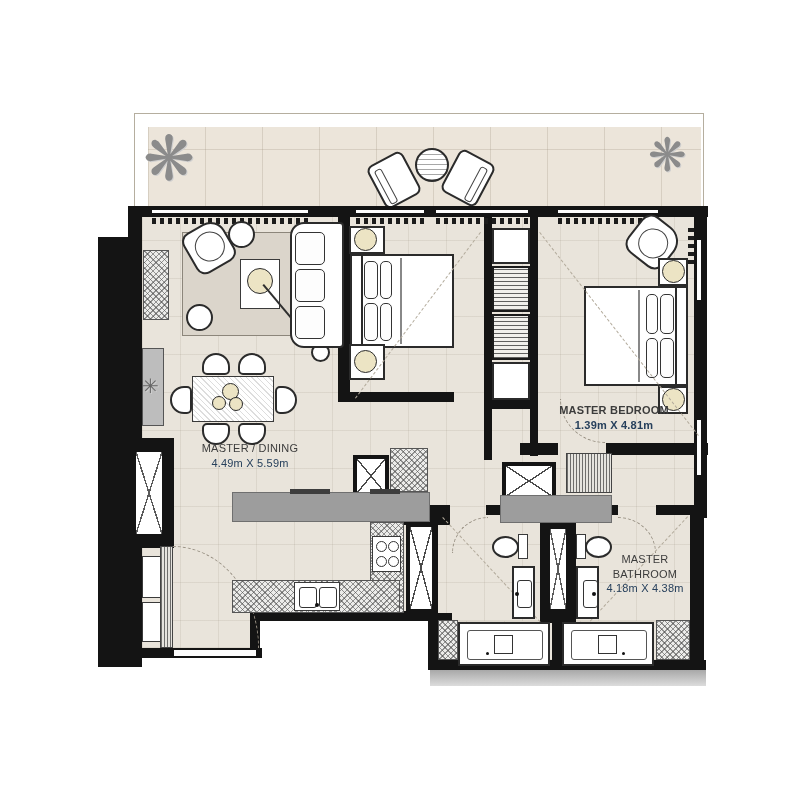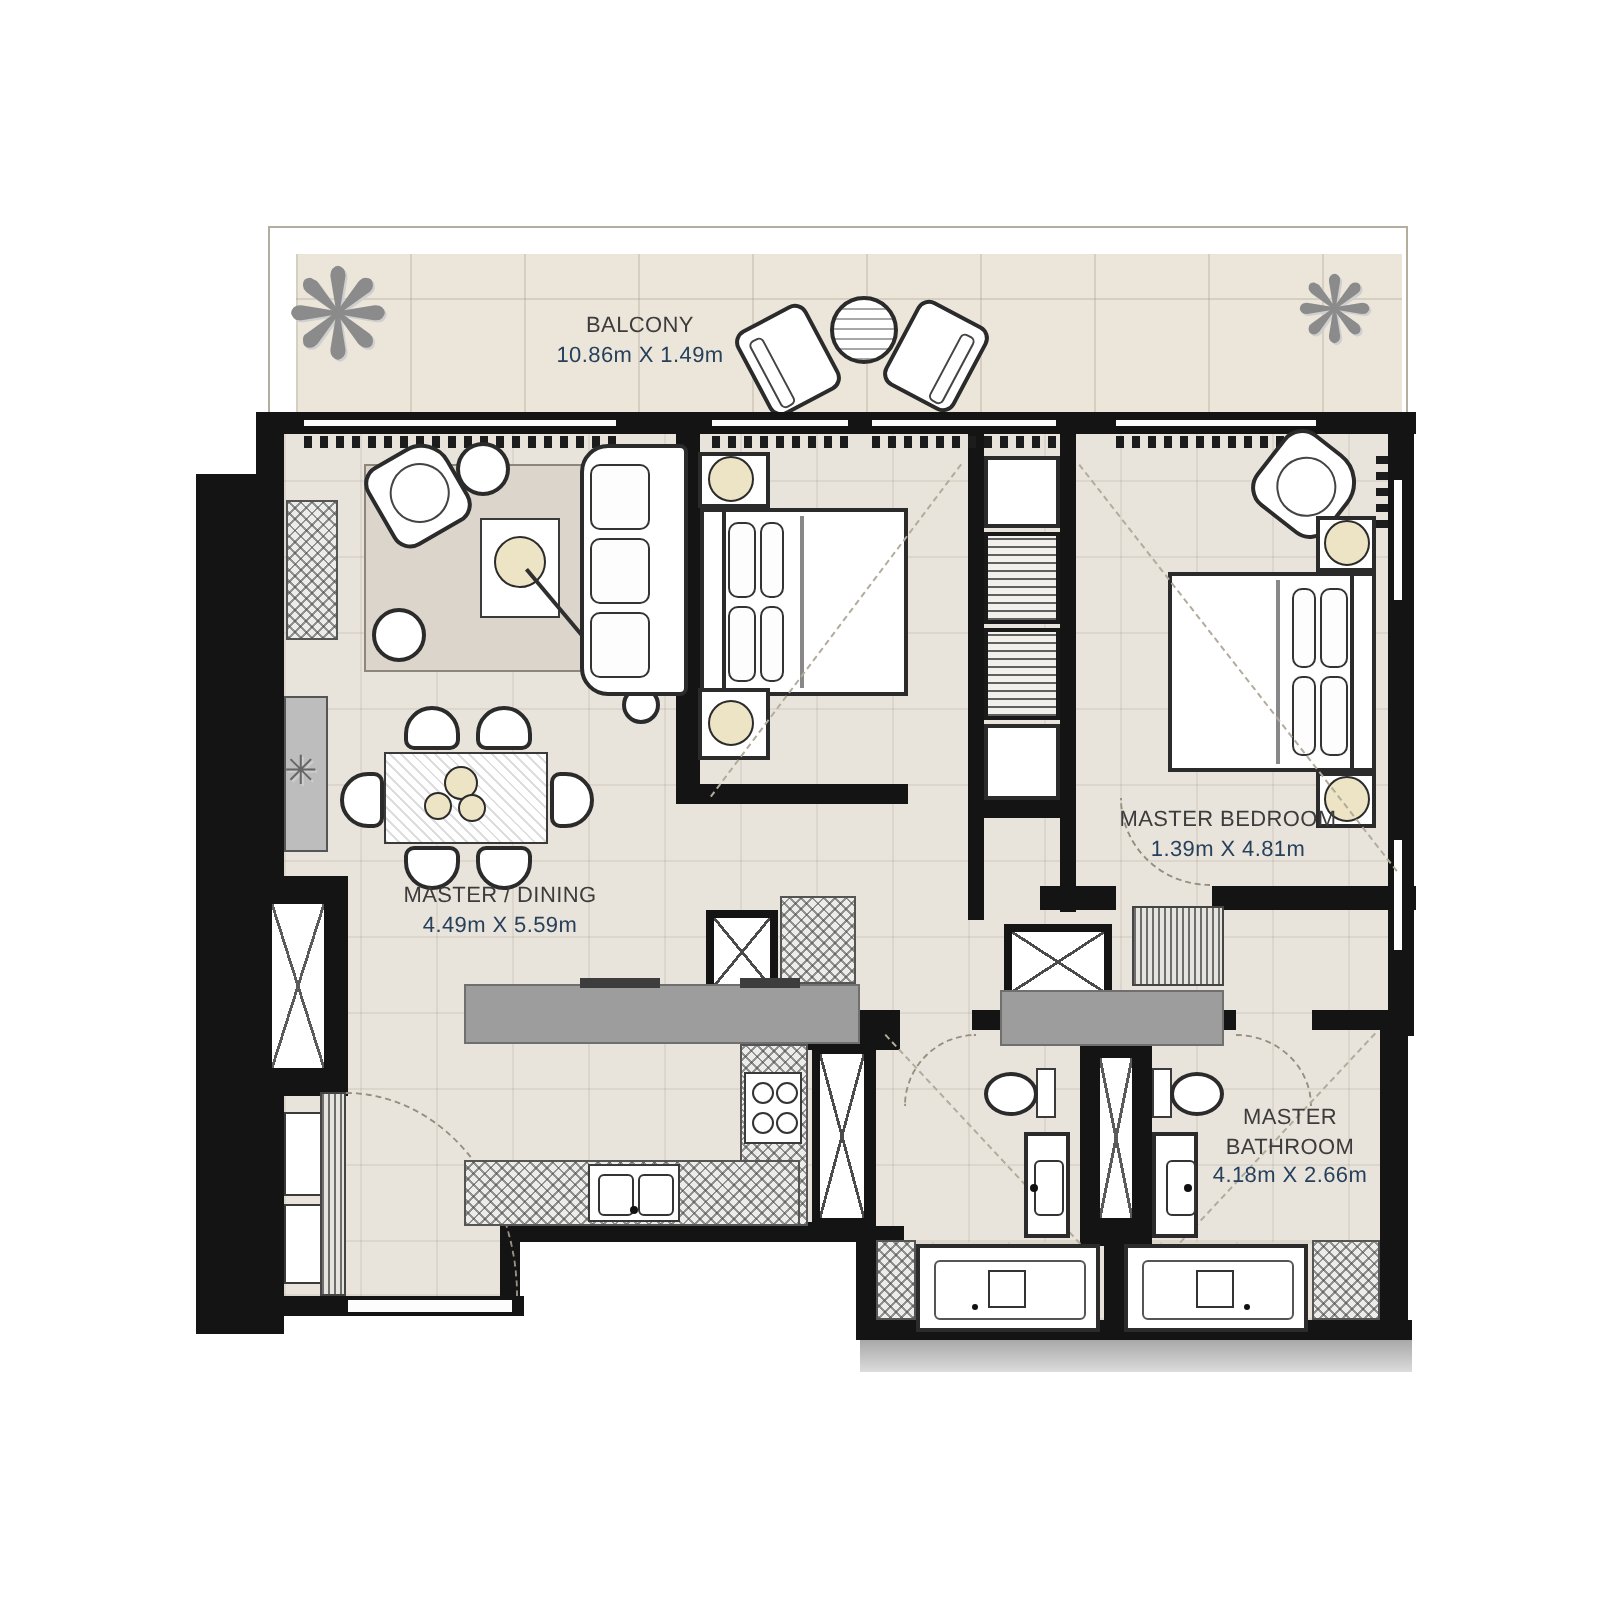--- a/index.html
+++ b/index.html
@@ -246,30 +246,26 @@
     <div class="abs" style="left:26px;top:28px;width:3px;height:3px;background:#111;border-radius:50%;"></div>
   </div>
   <div class="abs furn" style="left:562px;top:622px;width:92px;height:44px;">
     <div class="abs" style="left:7px;top:6px;width:74px;height:28px;border:1.2px solid #555;border-radius:3px;"></div>
     <div class="abs" style="left:34px;top:11px;width:17px;height:17px;border:1.2px solid #333;"></div>
     <div class="abs" style="left:58px;top:28px;width:3px;height:3px;background:#111;border-radius:50%;"></div>
   </div>
 
   <div class="abs shadow" style="left:430px;top:670px;width:276px;height:16px;"></div>
 
-  <div class="room-label" style="left:250px;top:156px;width:140px;">
-    <span>BALCONY</span>
-    <span class="rdims">10.86m X 1.49m</span>
-  </div>
   <div class="room-label" style="left:180px;top:441px;width:140px;">
     <span>MASTER / DINING</span>
     <span class="rdims">4.49m X 5.59m</span>
   </div>
-  <div class="room-label" style="left:540px;top:403px;width:148px;">
+  <div class="room-label" style="left:540px;top:403px;width:148px;font-weight:bold;">
     <span>MASTER BEDROOM</span>
     <span class="rdims">1.39m X 4.81m</span>
   </div>
   <div class="room-label" style="left:598px;top:552px;width:94px;">
     <span>MASTER BATHROOM</span>
-    <span class="rdims">4.18m X 2.66m</span>
+    <span class="rdims">4.18m X 4.38m</span>
   </div>
 
 </div>
 
 </body></html>

